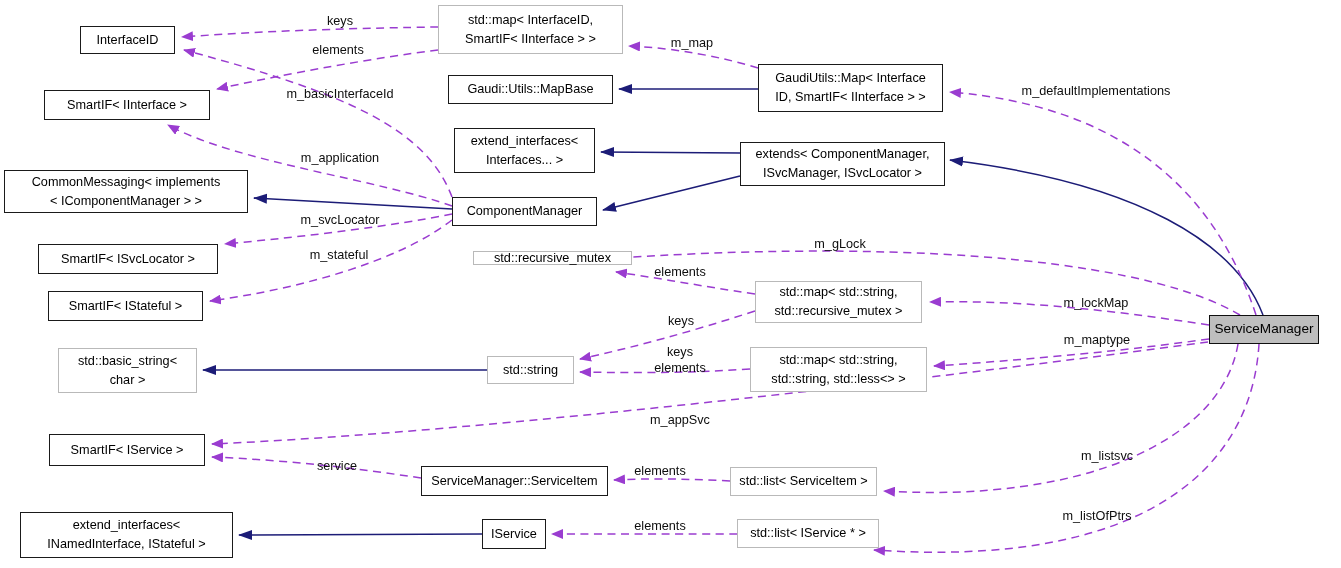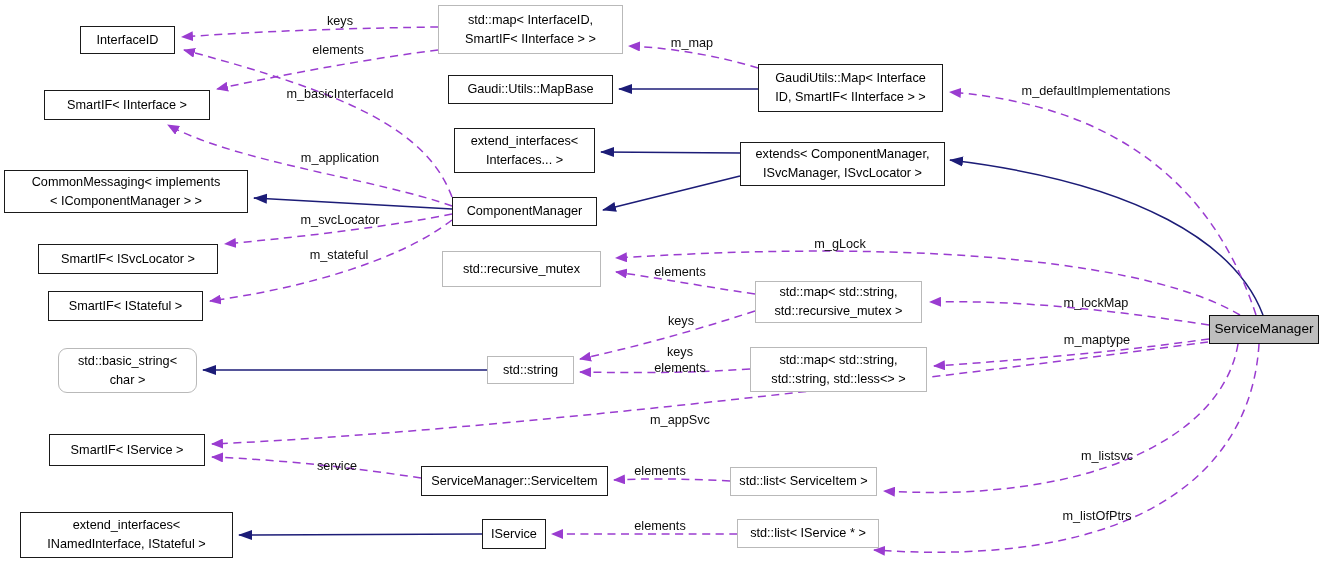--- a/index.html
+++ b/index.html
@@ -85,32 +85,32 @@
       <path d="M1259,344 C1251,475 1135,568 874,550" marker-end="url(#mUse)"></path>
     </g>
   </svg>
 
   <div class="node" style="left:80px;top:26px;width:95px;height:28px;">InterfaceID</div>
   <div class="node" style="left:44px;top:90px;width:166px;height:30px;">SmartIF&lt; IInterface &gt;</div>
   <div class="node" style="left:4px;top:170px;width:244px;height:43px;">CommonMessaging&lt; implements
 &lt; IComponentManager &gt; &gt;</div>
   <div class="node" style="left:38px;top:236px;width:180px;height:30px;margin-top:8px;">SmartIF&lt; ISvcLocator &gt;</div>
   <div class="node" style="left:48px;top:291px;width:155px;height:30px;">SmartIF&lt; IStateful &gt;</div>
-  <div class="node external" style="left:58px;top:348px;width:139px;height:45px;border-radius:9px;">std::basic_string&lt;
+  <div class="node external" style="left:58px;top:348px;width:139px;height:45px;">std::basic_string&lt;
 char &gt;</div>
   <div class="node" style="left:49px;top:434px;width:156px;height:32px;">SmartIF&lt; IService &gt;</div>
   <div class="node" style="left:20px;top:512px;width:213px;height:46px;">extend_interfaces&lt;
 INamedInterface, IStateful &gt;</div>
   <div class="node external" style="left:438px;top:5px;width:185px;height:49px;">std::map&lt; InterfaceID,
 SmartIF&lt; IInterface &gt; &gt;</div>
   <div class="node" style="left:448px;top:75px;width:165px;height:29px;">Gaudi::Utils::MapBase</div>
   <div class="node" style="left:454px;top:128px;width:141px;height:45px;">extend_interfaces&lt;
 Interfaces... &gt;</div>
   <div class="node" style="left:452px;top:197px;width:145px;height:29px;">ComponentManager</div>
-  <div class="node external" style="left:442px;top:251px;width:159px;height:36px;">std::recursive_mutex</div>
+  <div class="node external" style="left:473px;top:251px;width:159px;height:14px;">std::recursive_mutex</div>
   <div class="node external" style="left:487px;top:356px;width:87px;height:28px;">std::string</div>
   <div class="node" style="left:421px;top:466px;width:187px;height:30px;">ServiceManager::ServiceItem</div>
   <div class="node" style="left:482px;top:519px;width:64px;height:30px;">IService</div>
   <div class="node" style="left:758px;top:64px;width:185px;height:48px;">GaudiUtils::Map&lt; Interface
 ID, SmartIF&lt; IInterface &gt; &gt;</div>
   <div class="node" style="left:740px;top:142px;width:205px;height:44px;">extends&lt; ComponentManager,
 ISvcManager, ISvcLocator &gt;</div>
   <div class="node external" style="left:755px;top:281px;width:167px;height:42px;">std::map&lt; std::string,
 std::recursive_mutex &gt;</div>
   <div class="node external" style="left:750px;top:347px;width:177px;height:45px;">std::map&lt; std::string,

